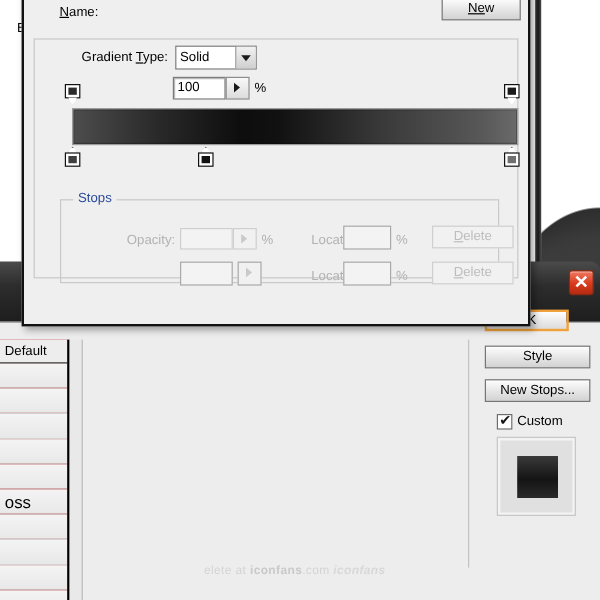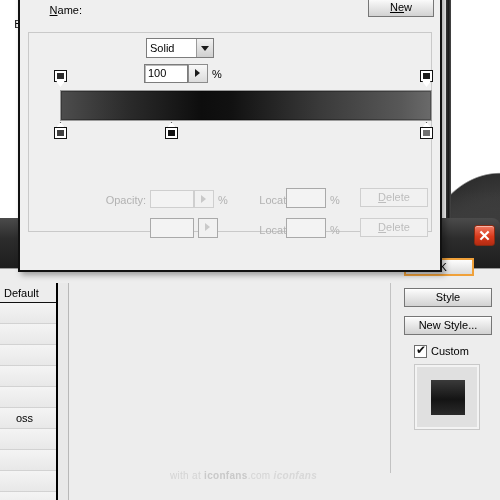--- a/index.html
+++ b/index.html
@@ -51,21 +51,21 @@
     border-top:1px solid #9a9a9a;
   }
 
   
   #styles-panel { left:0px; top:283px; width:56px; height:217px; background:#b91c1c; }
   #styles-panel .hdr {
     height:20px; line-height:20px; padding-left:4px; font-size:11px;
     background:#ededed; border-bottom:1px solid #111;
   }
   #styles-panel .row {
-    height:21px; line-height:21px; padding-left:16px; font-size:11px;
+    height:21px; line-height:21px; padding-left:4px; font-size:14px;
     border-bottom:1px solid #d2d2d2;
     background:linear-gradient(to bottom,#f4f4f4,#e8e8e8);
   }
   #styles-divider { left:56px; top:283px; width:2px; height:217px; background:#000; }
   #styles-gap { left:58px; top:283px; width:10px; height:217px; background:#e9e9e9; }
   #styles-rule { left:68px; top:283px; width:1px; height:217px; background:#b8b8b8; }
 
   
   #gradpanel { left:72px; top:285px; width:310px; height:175px; }
   #panel-rule-right { left:390px; top:283px; width:1px; height:190px; background:#c2c2c2; }
@@ -311,40 +311,41 @@
   <span class="flabel" style="left:174px;top:107px;width:10px;text-align:left;">°</span>
 
   <span class="flabel" style="left:0px;top:145px;width:76px;">Scale:</span>
   <div class="slider-track" style="left:80px;top:153px;width:102px;"></div>
   <div class="slider-thumb" style="left:130px;top:148px;"></div>
   <div class="textfield" style="left:190px;top:145px;width:34px;height:17px;">100</div>
   <span class="flabel" style="left:226px;top:143px;width:14px;text-align:left;">%</span>
 </div>
 
 <div class="btn3d" style="left:404px;top:288px;width:88px;height:19px;line-height:17px;">Style</div>
-<div class="btn3d" style="left:404px;top:316px;width:88px;height:19px;line-height:17px;">New Style...</div>
+<div class="btn3d" style="left:404px;top:316px;width:88px;height:19px;line-height:17px;">New Stops...</div>
 <div class="checkbox on" style="left:414px;top:345px;"></div>
 <span class="abs" style="left:431px;top:343px;font-size:11px;line-height:16px;">Custom</span>
 <div id="preview-box" style="left:414px;top:364px;width:66px;height:66px;">
   <span id="preview-swatch" style="left:16px;top:15px;width:34px;height:35px;"></span>
 </div>
 
 <div id="watermark">
-  <span>with at </span><b>iconfans</b><span>.com</span>
+  <span>elete at </span><b>iconfans</b><span>.com</span>
   <i>iconfans</i>
 </div>
 
 <div class="abs" id="gradedit">
   <div id="ge-inner">
 
     <span class="ge-label" style="left:10px;top:26px;width:52px;"><span class="u">N</span>ame:</span>
     <div class="btn3d" style="left:348px;top:22px;width:66px;height:19px;line-height:17px;"><span class="u">Ne</span>w</div>
 
     <div class="groupbox" style="left:8px;top:56px;width:404px;height:200px;border-top:1px solid #c9c9c9;"></div>
 
+    <span class="ge-label" style="left:22px;top:64px;width:98px;">Gradient <span class="u">T</span>ype:</span>
     <div class="combo" style="left:126px;top:62px;width:68px;height:20px;line-height:18px;">
       <span>Solid</span>
       <span class="arrowbox"></span>
     </div>
 
     <div class="textfield" style="left:124px;top:88px;width:44px;height:19px;line-height:17px;">100</div>
     <div class="arrowbtn" style="left:168px;top:88px;width:20px;height:19px;"></div>
     <span class="ge-label" style="left:192px;top:90px;width:14px;text-align:left;">%</span>
 
     <div id="gradbar"></div>
@@ -374,20 +375,23 @@
           <i style="background:#121212"></i>
         </span>
     </div>
     <div class="stop-bot" style="left:400px;top:146px;">
       <span class="tip"></span>
       <span class="sq">
           <i style="background:#707070"></i>
         </span>
     </div>
 
+    <div class="groupbox" style="left:30px;top:190px;width:366px;height:70px;">
+      <span class="legend blue">Stops</span>
+    </div>
 
     <span class="ge-label dis" style="left:48px;top:216px;width:78px;">Opacity:</span>
     <div class="dis-field" style="left:130px;top:214px;width:44px;height:18px;"></div>
     <div class="arrowbtn-dis" style="left:174px;top:214px;width:20px;height:18px;"></div>
     <span class="ge-label dis" style="left:198px;top:216px;width:14px;text-align:left;">%</span>
 
     <span class="ge-label dis" style="left:212px;top:216px;width:72px;">Location:</span>
     <div class="dis-field" style="left:266px;top:212px;width:40px;height:20px;border-color:#a9a9a9;"></div>
     <span class="ge-label dis" style="left:310px;top:216px;width:14px;text-align:left;">%</span>
     <div class="dis-btn" style="left:340px;top:212px;width:68px;height:19px;line-height:17px;"><span class="u">D</span>elete</div>

